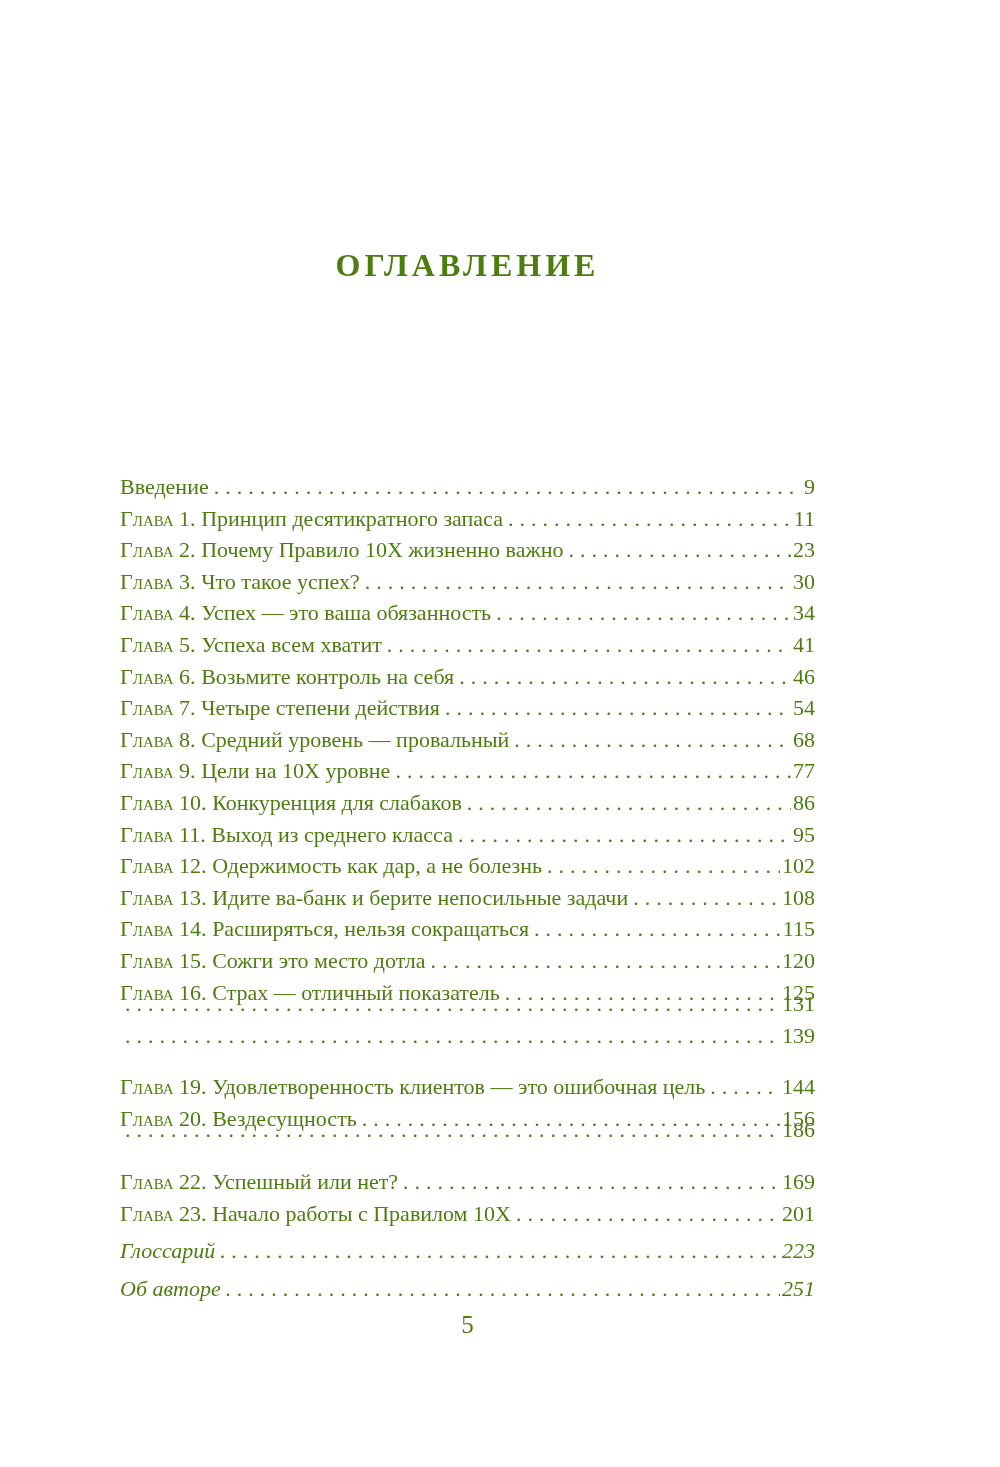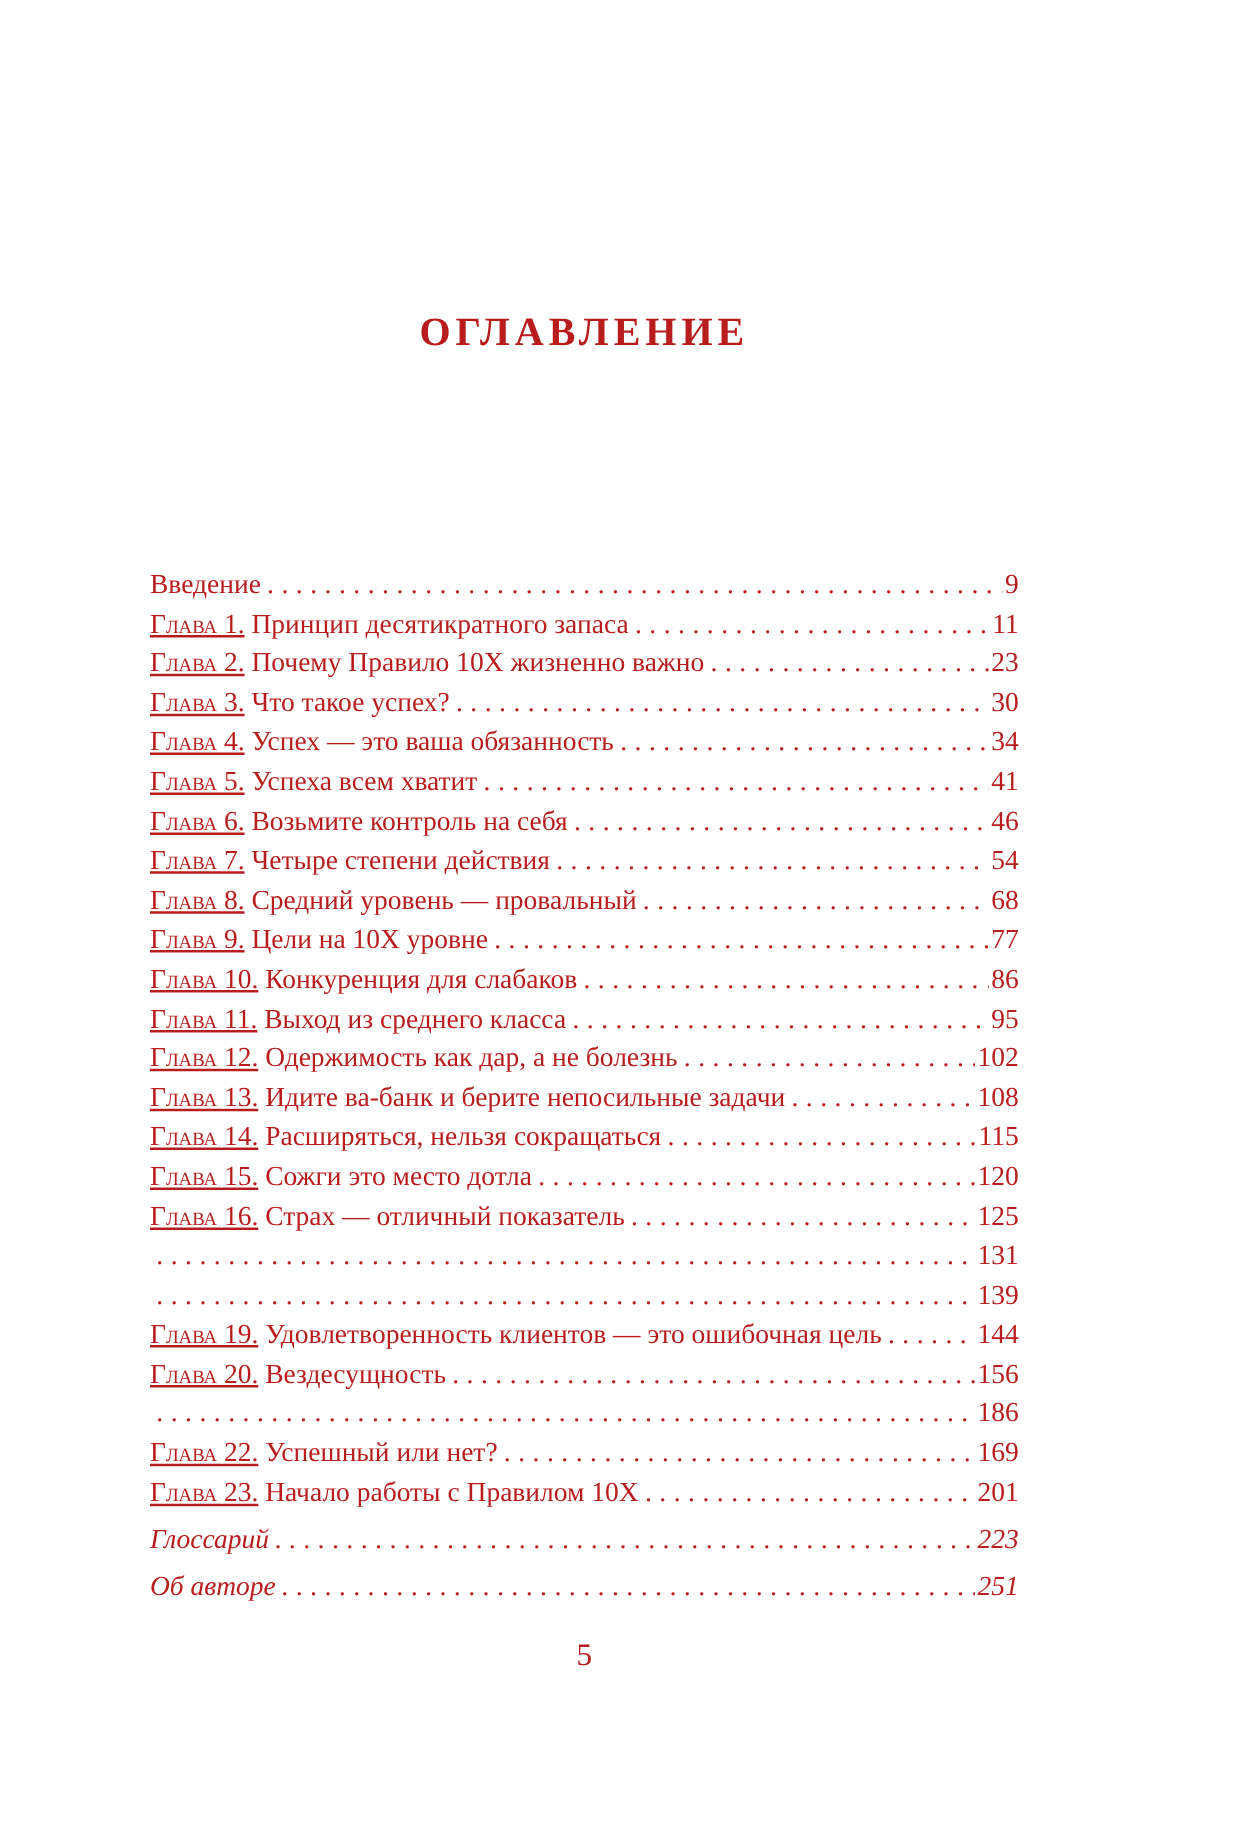--- a/index.html
+++ b/index.html
@@ -6,21 +6,21 @@
   html, body {
     margin: 0;
     padding: 0;
     background: #ffffff;
   }
   .page {
     position: relative;
     width: 1000px;
     height: 1467px;
     background: #ffffff;
-    color: #b91c1c;
+    color: #4d7c0f;
     font-family: "Liberation Serif", "DejaVu Serif", serif;
     overflow: hidden;
   }
   .title {
     position: absolute;
     left: 120px;
     width: 695px;
     top: 249px;
     margin: 0;
     font-size: 32px;
@@ -43,24 +43,24 @@
     line-height: 31.6px;
     font-size: 22px;
   }
   .row.back {
     margin-top: 6px;
     font-style: italic;
   }
   .entry-text {
     flex: 0 0 auto;
     white-space: nowrap;
+    margin-top: 20px;
   }
   .prefix {
     font-variant: small-caps;
-    text-decoration: underline;
   }
   .leader {
     flex: 1 1 auto;
     overflow: hidden;
     white-space: nowrap;
     padding-left: 5px;
     min-width: 0;
   }
   .leader::after {
     content: "..........................................................................................................";

